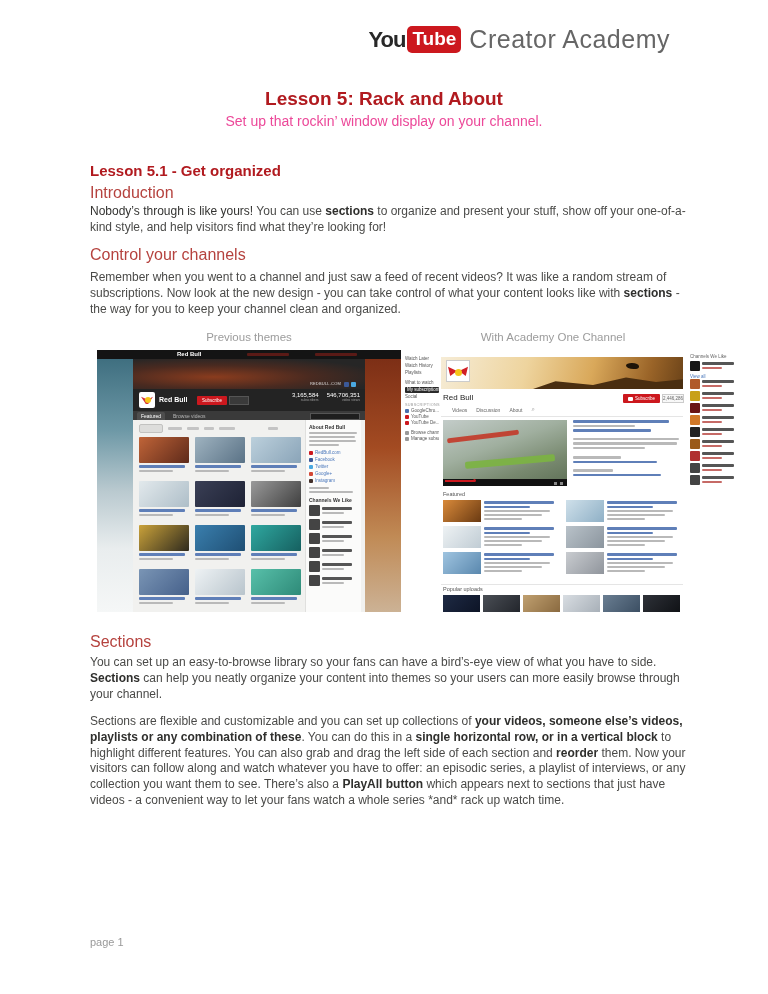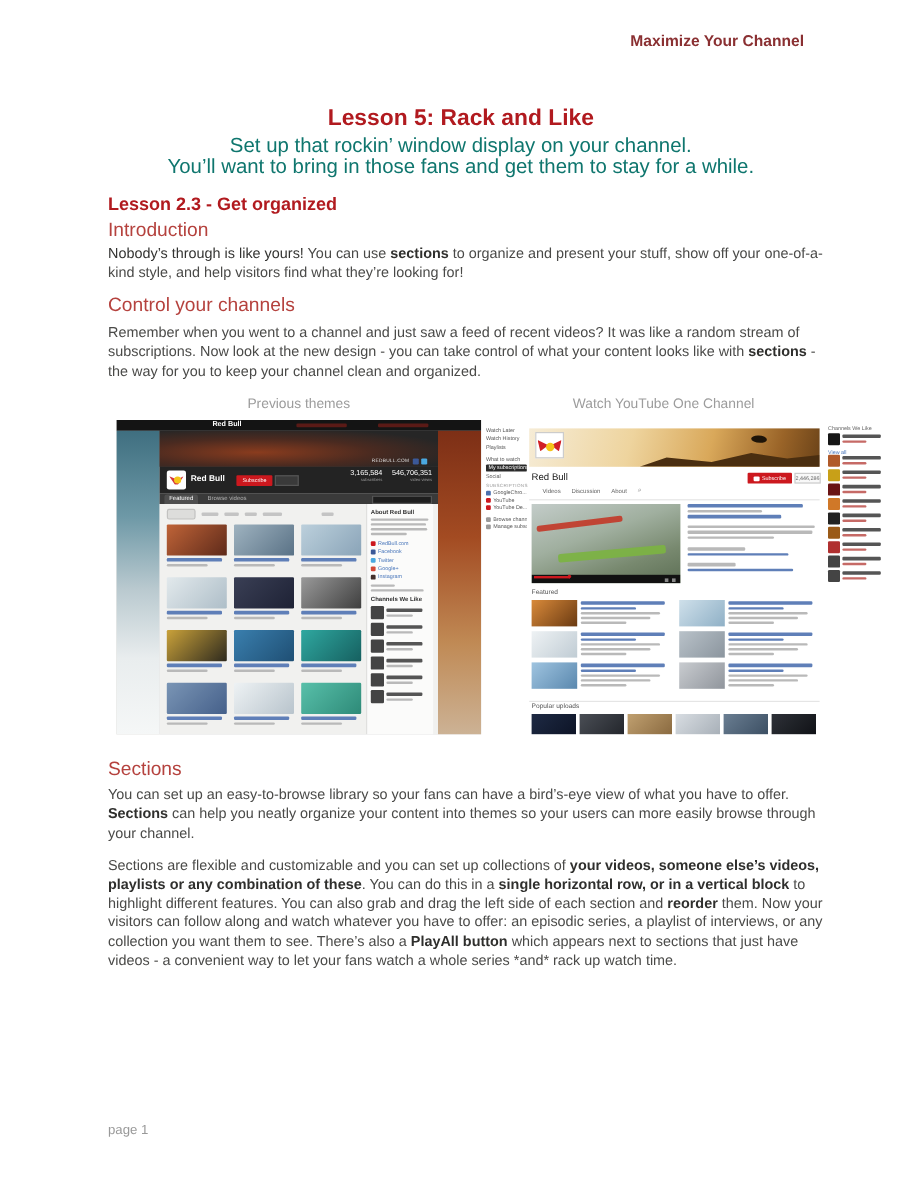--- a/index.html
+++ b/index.html
@@ -9,21 +9,21 @@
 
   
   .logo-row{display:flex;align-items:center;}
   .logo-you{font-size:22px;font-weight:bold;color:#282828;letter-spacing:-1px;}
   .logo-tube{background:#cc181e;color:#fff;font-weight:bold;font-size:19px;border-radius:5px;
              padding:2px 5px 3px;margin-left:2px;}
   .logo-brand{font-size:25px;color:#666;margin-left:8px;letter-spacing:.5px;}
   .logo-tagline{font-size:13px;font-weight:bold;color:#8a3032;text-align:right;margin-top:1px;}
 
   .title{font-size:19px;font-weight:bold;color:#b11a1f;text-align:center;margin:0;}
-  .subtitle{font-size:17px;color:#0f766e;text-align:center;line-height:17px;}
+  .subtitle{font-size:14px;color:#ec4899;text-align:center;line-height:17px;}
   .h-lesson{font-size:15px;font-weight:bold;color:#b11a1f;margin:0;}
   .h-red{font-size:16px;font-weight:normal;color:#b5423e;margin:0;}
   .body{font-size:12px;line-height:15.8px;color:#4a4a48;margin:0;}
   .rich .b{font-weight:bold;color:#2f2f2d;}
   .rich .d{color:#333331;}
   .caption{font-size:11.5px;color:#9c9c9c;text-align:center;}
   .footer-txt{font-size:11px;color:#999;}
 
   
   .bar{display:block;height:3px;border-radius:1px;background:#c4c4c4;margin-bottom:2px;}
@@ -184,38 +184,41 @@
   .chrow2:nth-of-type(10) .chav2{background:#b03030;}
   .chtxt2{padding-top:1px;flex:1;}
   .fn-viewall{font-size:4.5px;color:#4a77bb;margin-top:3px;}
 </style>
 </head>
 <body>
 
 <div>
 
   <div class="abs" style="top:25px;right:98px;">
-    <div class="logo-tagline">Maximize Your Channel</div>
+    <div class="logo-row">
+      <span class="logo-you">You</span>
+      <span class="logo-tube">Tube</span>
+      <span class="logo-brand">Creator Academy</span>
+    </div>
   </div>
 
-  <h1 class="abs title" style="top:88px;left:0;width:768px;">Lesson 5: Rack and Like</h1>
+  <h1 class="abs title" style="top:88px;left:0;width:768px;">Lesson 5: Rack and About</h1>
   <div class="abs subtitle" style="top:113px;left:0;width:768px;">
     <div>Set up that rockin’ window display on your channel.</div>
-    <div>You’ll want to bring in those fans and get them to stay for a while.</div>
   </div>
 
-  <h2 class="abs h-lesson" style="top:162px;left:90px;">Lesson 2.3 - Get organized</h2>
+  <h2 class="abs h-lesson" style="top:162px;left:90px;">Lesson 5.1 - Get organized</h2>
   <h3 class="abs h-red" style="top:184px;left:90px;">Introduction</h3>
   <p class="abs body rich" style="top:204px;left:90px;width:596px;"><span class="d">Nobody’s through is like yours!</span><span> You can use </span><span class="b">sections</span><span> to organize and present your stuff, show off your one-of-a-kind style, and help visitors find what they’re looking for!</span></p>
 
   <h3 class="abs h-red" style="top:246px;left:90px;">Control your channels</h3>
   <p class="abs body rich" style="top:270px;left:90px;width:604px;"><span>Remember when you went to a channel and just saw a feed of recent videos? It was like a random stream of subscriptions. Now look at the new design - you can take control of what your content looks like with </span><span class="b">sections</span><span> - the way for you to keep your channel clean and organized.</span></p>
 
   <div class="abs caption" style="top:331px;left:97px;width:304px;">Previous themes</div>
-  <div class="abs caption" style="top:331px;left:403px;width:300px;">Watch YouTube One Channel</div>
+  <div class="abs caption" style="top:331px;left:403px;width:300px;">With Academy One Channel</div>
 
   <div class="fig-old" style="top:350px;left:97px;">
     <div class="fo-topbar">
       <span class="fo-brand">Red Bull</span>
       <i class="bar" style="left:150px;"></i>
       <i class="bar" style="left:218px;"></i>
     </div>
     <div class="fo-flank-l"></div>
     <div class="fo-flank-r"></div>
     <div class="fo-banner">
@@ -624,17 +627,17 @@
         <i class="chav2"></i>
         <div class="chtxt2">
           <i class="bar dk" style="width:32px;height:2.5px;"></i>
           <i class="bar red" style="width:20px;"></i>
         </div>
       </div>
       </div>
   </div>
 
   <h3 class="abs h-red" style="top:633px;left:90px;">Sections</h3>
-  <p class="abs body rich" style="top:655px;left:90px;width:604px;"><span>You can set up an easy-to-browse library so your fans can have a bird’s-eye view of what you have to offer. </span><span class="b">Sections</span><span> can help you neatly organize your content into themes so your users can more easily browse through your channel.</span></p>
+  <p class="abs body rich" style="top:655px;left:90px;width:604px;"><span>You can set up an easy-to-browse library so your fans can have a bird’s-eye view of what you have to side. </span><span class="b">Sections</span><span> can help you neatly organize your content into themes so your users can more easily browse through your channel.</span></p>
   <p class="abs body rich" style="top:714px;left:90px;width:608px;"><span>Sections are flexible and customizable and you can set up collections of </span><span class="b">your videos, someone else’s videos, playlists or any combination of these</span><span>. You can do this in a </span><span class="b">single horizontal row, or in a vertical block</span><span> to highlight different features. You can also grab and drag the left side of each section and </span><span class="b">reorder</span><span> them. Now your visitors can follow along and watch whatever you have to offer: an episodic series, a playlist of interviews, or any collection you want them to see. There’s also a </span><span class="b">PlayAll button</span><span> which appears next to sections that just have videos  - a convenient way to let your fans watch a whole series *and* rack up watch time.</span></p>
 
   <div class="abs footer-txt" style="top:936px;left:90px;">page 1</div>
 </div>
 
 </body></html>

